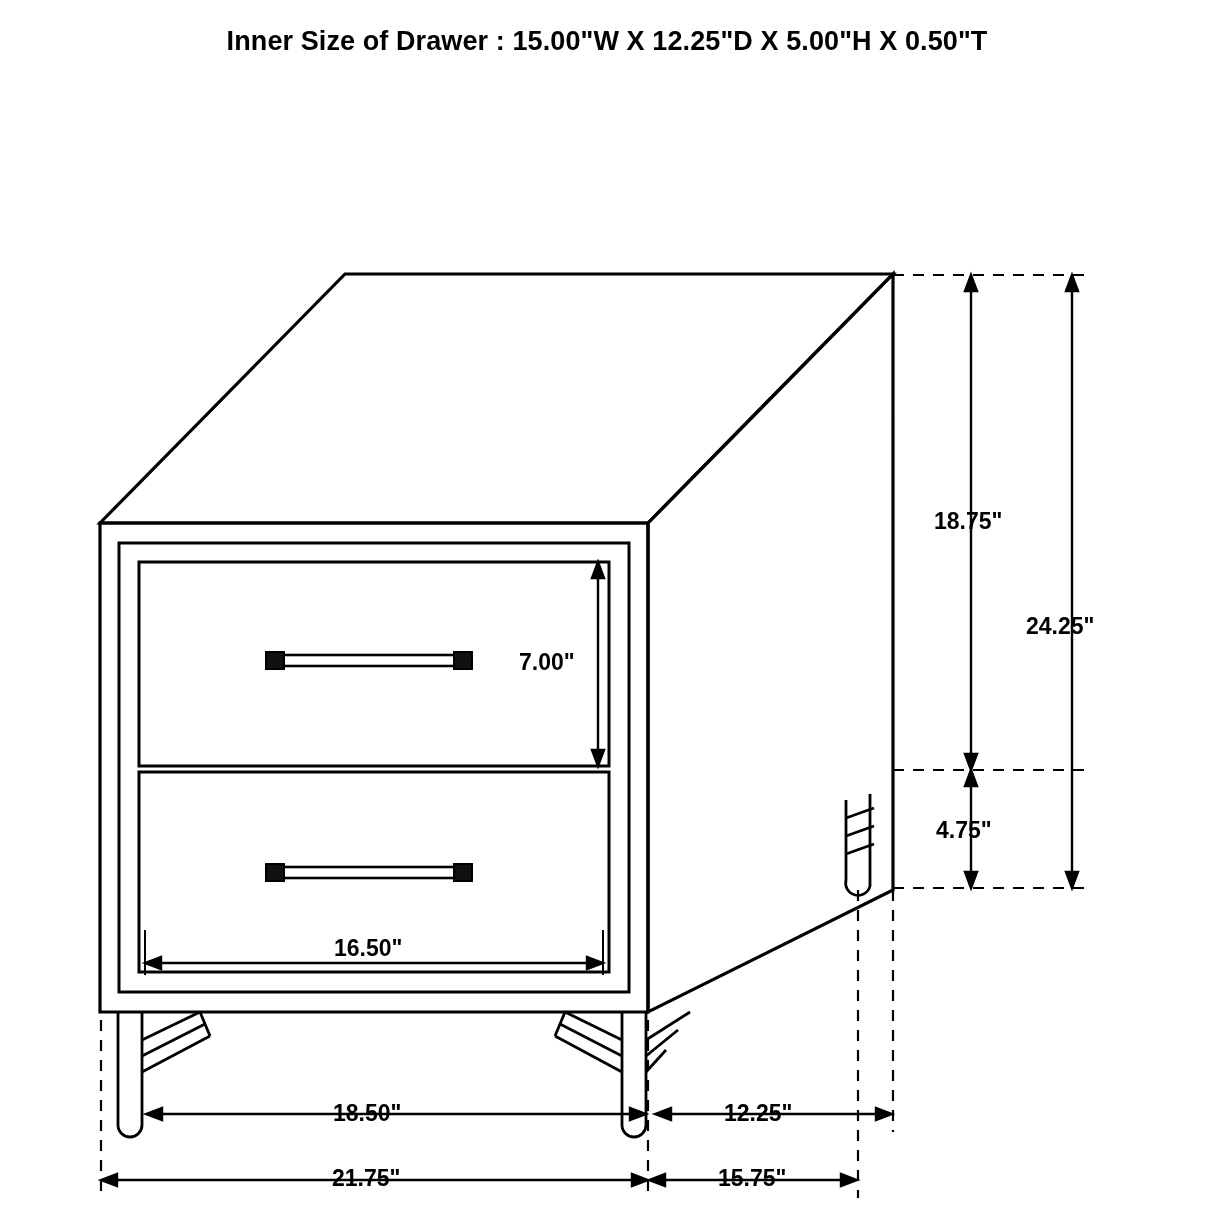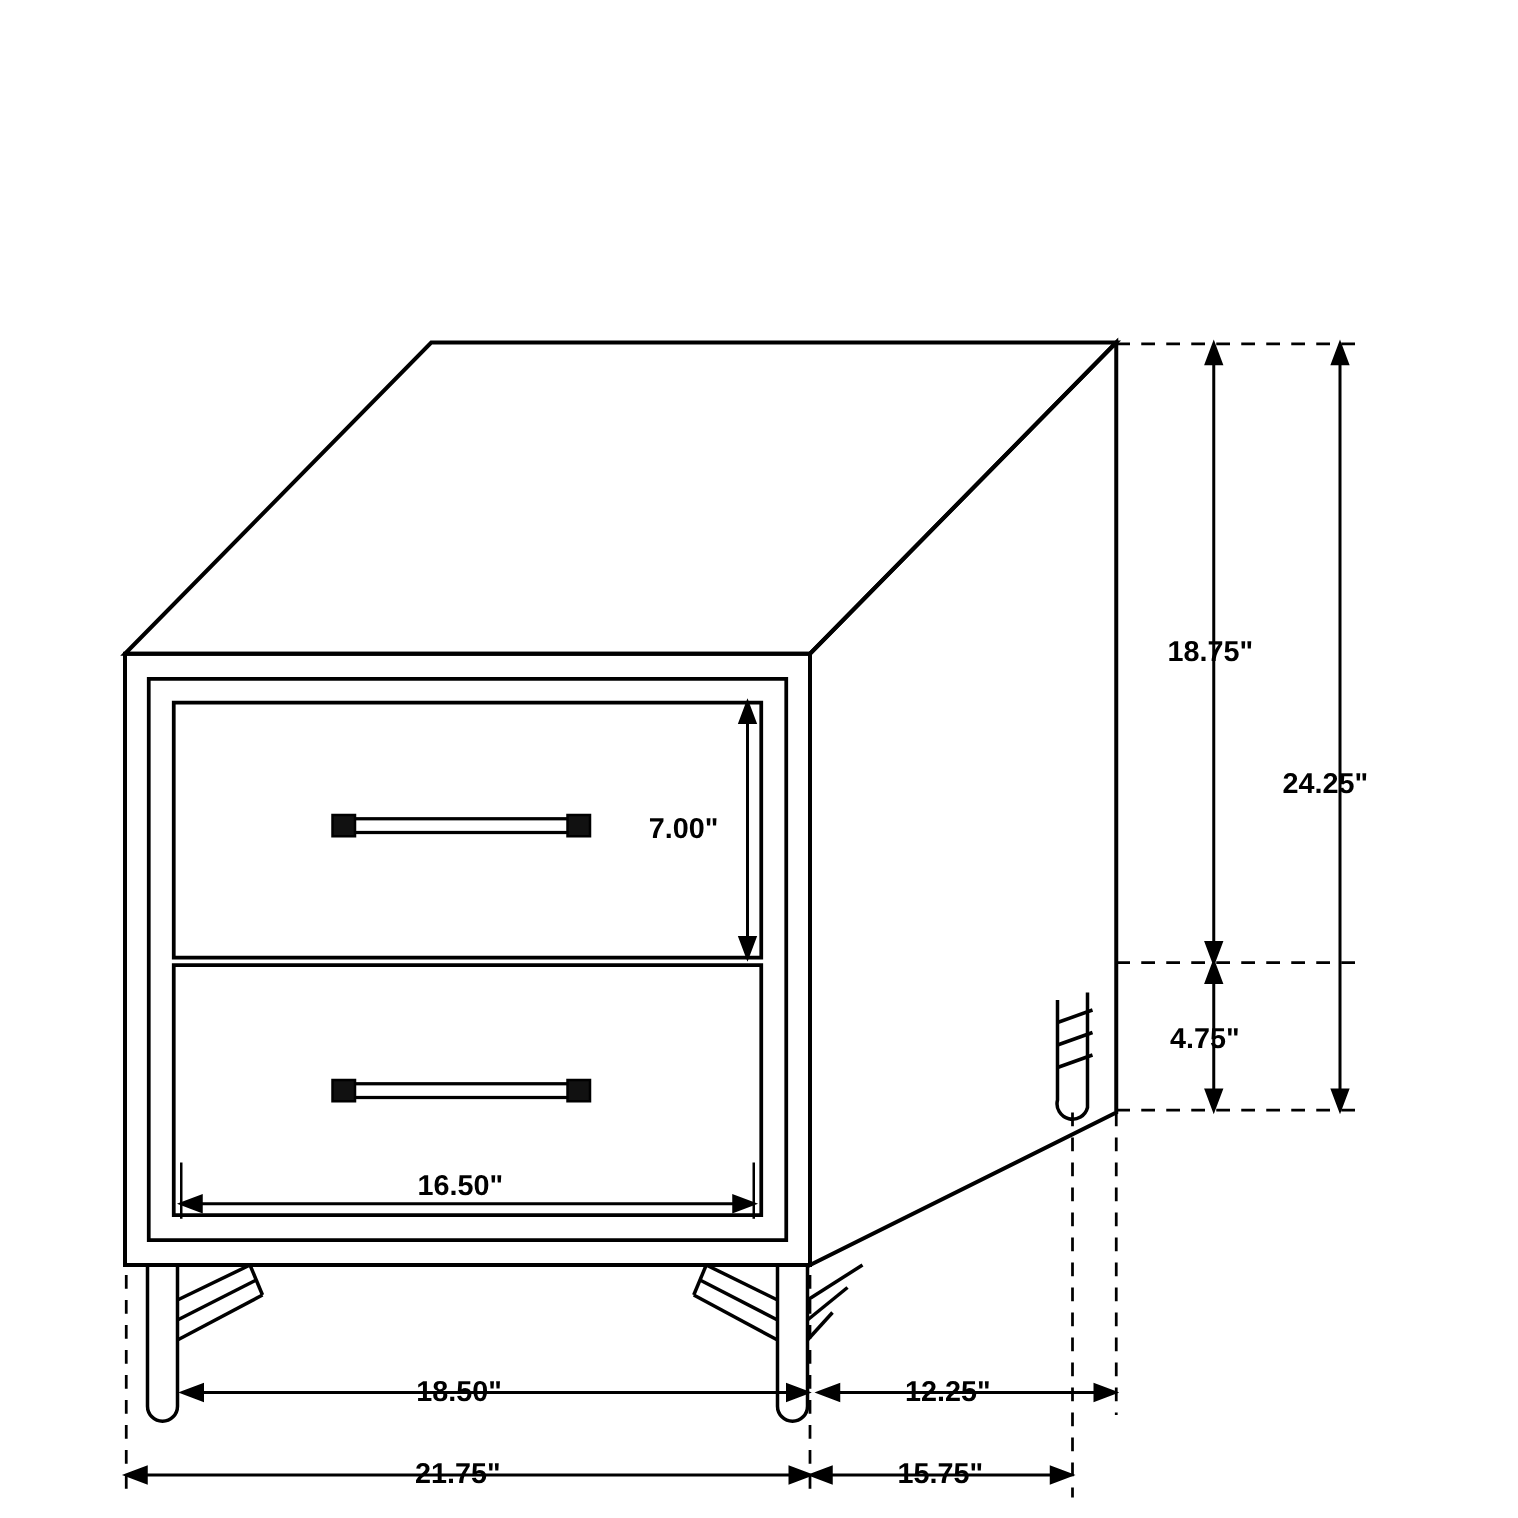--- a/index.html
+++ b/index.html
@@ -54,20 +54,21 @@
   .lbl-1850 { left: 333px;  top: 1100px; }
   .lbl-1225 { left: 724px;  top: 1100px; }
   .lbl-2175 { left: 332px;  top: 1165px; }
   .lbl-1575 { left: 718px;  top: 1165px; }
 </style>
 </head>
 <body>
 
 <div id="diagram-root">
 
+  <div class="title">Inner Size of Drawer : 15.00"W X 12.25"D X 5.00"H X 0.50"T</div>
 
   <svg class="canvas" viewBox="0 0 1214 1214">
 
     <g fill="none" stroke="#000" stroke-width="3.2" stroke-linejoin="miter">
 
       <path d="M100 523 L345 274 L893 274 L648 523 Z"></path>
 
       <path d="M100 523 L100 1012 L648 1012 L648 523 Z"></path>
 
       <path d="M648 523 L893 274 L893 890 L648 1012 Z"></path>

